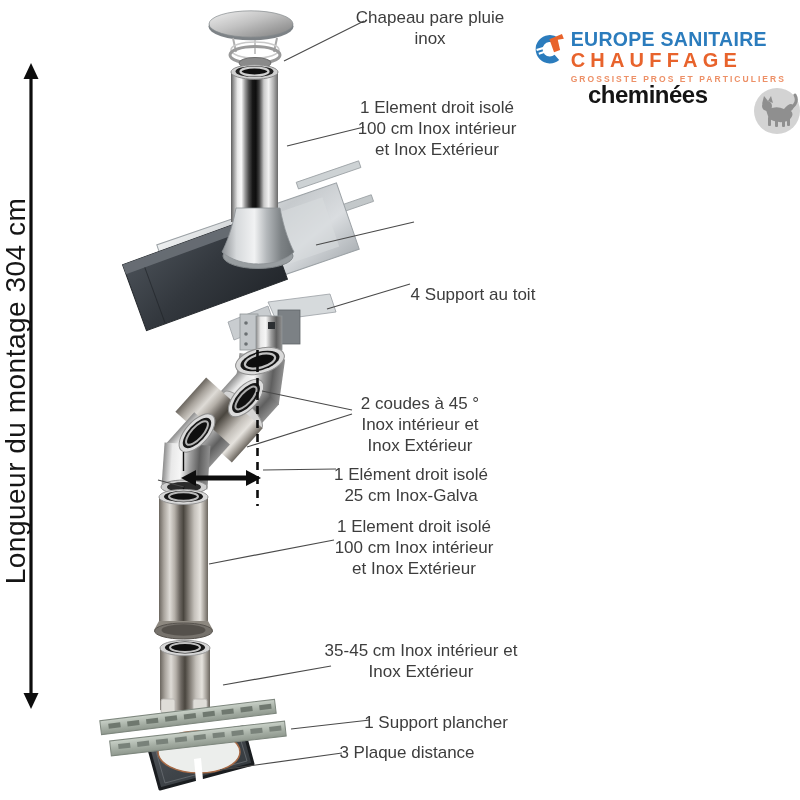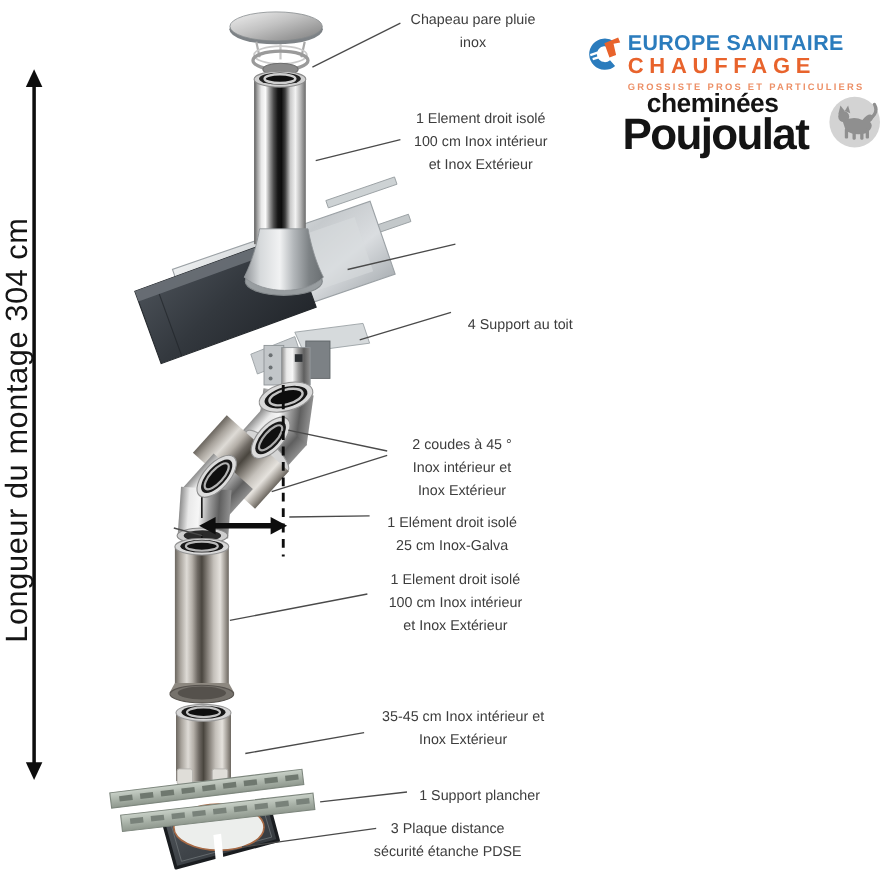--- a/index.html
+++ b/index.html
@@ -1,20 +1,20 @@
 <!DOCTYPE html>
 <html><head>
 <meta charset="utf-8">
 <style>
   html,body{margin:0;padding:0;}
   body{width:800px;height:800px;background:#ffffff;position:relative;overflow:hidden;
        font-family:"Liberation Sans",sans-serif;-webkit-font-smoothing:antialiased;}
   #stage{position:absolute;left:0;top:0;width:800px;height:800px;}
   svg.layer{position:absolute;left:0;top:0;}
-  .lbl{position:absolute;text-align:center;color:#3d3d3d;font-size:13px;line-height:21px;}
+  .lbl{position:absolute;text-align:center;color:#3d3d3d;font-size:17px;line-height:21px;}
   .lbl .ln{display:block;white-space:nowrap;}
   #deport-label{font-size:17.5px;line-height:23px;color:#3a3a3a;}
   #measure-label{position:absolute;left:-305px;top:373px;width:645px;height:36px;
        transform:rotate(-90deg);text-align:center;font-size:28px;letter-spacing:.5px;
        color:#151515;white-space:nowrap;}
   
   #esc-logo{position:absolute;left:534px;top:12px;width:252px;height:72px;display:flex;align-items:flex-end;}
   #esc-text{margin-left:5px;padding-top:8px;}
   .esc-title{color:#2b7cbd;font-size:19.5px;font-weight:700;letter-spacing:.3px;line-height:20px;white-space:nowrap;}
   .esc-sub{color:#e8632c;font-size:20px;font-weight:700;letter-spacing:5.2px;line-height:21px;margin-top:1px;white-space:nowrap;}
@@ -333,42 +333,40 @@
     <span class="ln">35-45 cm Inox intérieur et</span>
     <span class="ln">Inox Extérieur</span>
   </div>
 
   <div class="lbl" style="left:341px;top:712px;width:190px;">
     <span class="ln">1 Support plancher</span>
   </div>
 
   <div class="lbl" style="left:297px;top:742px;width:220px;">
     <span class="ln">3 Plaque distance</span>
-    <span class="ln">sécurité étanche PDSE</span>
   </div>
 
   <div id="esc-logo">
     <svg width="68" height="70" viewBox="0 0 68 70">
       <path d="M47.6,17 A23,23 0 1 0 49.1,52.9" fill="none" stroke="#2b7cbd" stroke-width="15"></path>
       <polygon points="33,14 60,3 64,13 51,15 56,37 43,42" fill="#e8632c"></polygon>
       <g transform="rotate(-18 16 40)" fill="#ffffff">
         <rect x="7" y="32" width="15" height="4.5"></rect>
         <rect x="9" y="41" width="15" height="4.5"></rect>
       </g>
     </svg>
     <div id="esc-text">
       <div class="esc-title">EUROPE SANITAIRE</div>
       <div class="esc-sub">CHAUFFAGE</div>
       <div class="esc-tag">GROSSISTE PROS ET PARTICULIERS</div>
     </div>
   </div>
 
   <div id="poujoulat-logo">
     <div class="pj-top">cheminées</div>
-    <div class="pj-name">Poujoulat</div>
     <div class="pj-cat">
       <svg width="46" height="46" viewBox="0 0 46 46">
         <g fill="#8f8f8f">
           <polygon points="8,16 10,8 14,13"></polygon>
           <polygon points="14,13 17,8 19,15"></polygon>
           <circle cx="13" cy="18" r="5"></circle>
           <path d="M12,22 Q22,17 30,21 Q36,14 39,17 Q41,20 37,23 Q40,26 37,30 L34,33 Q24,36 15,31 Z"></path>
           <rect x="14" y="29" width="3" height="9" rx="1"></rect>
           <rect x="21" y="31" width="3" height="8" rx="1"></rect>
           <rect x="28" y="31" width="3" height="8" rx="1"></rect>

